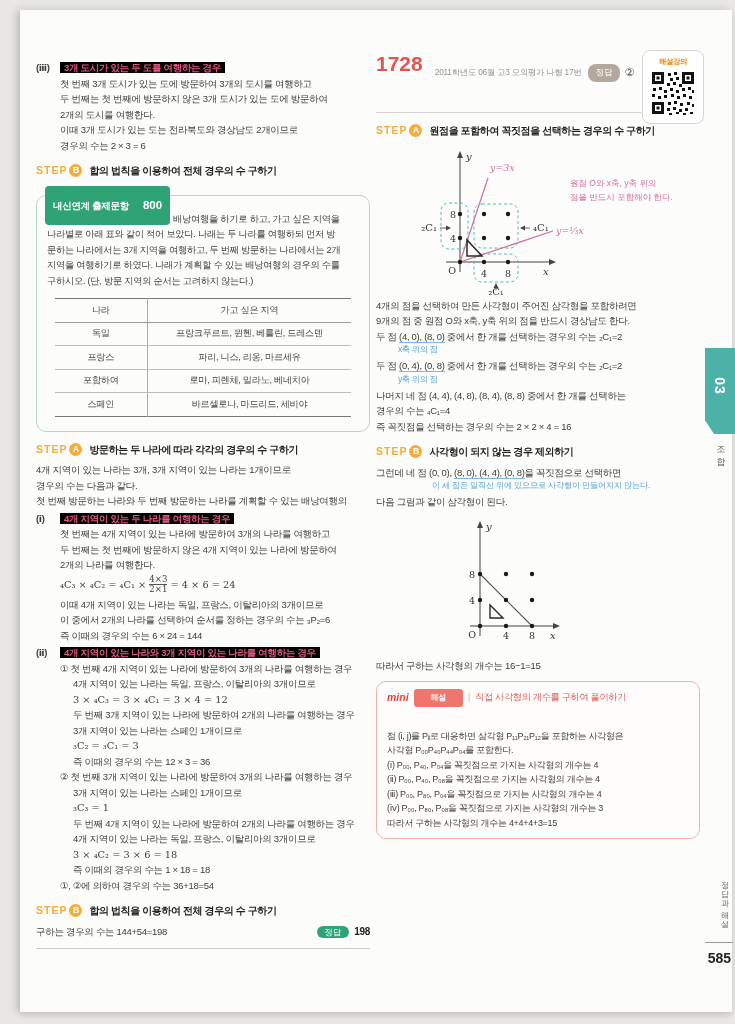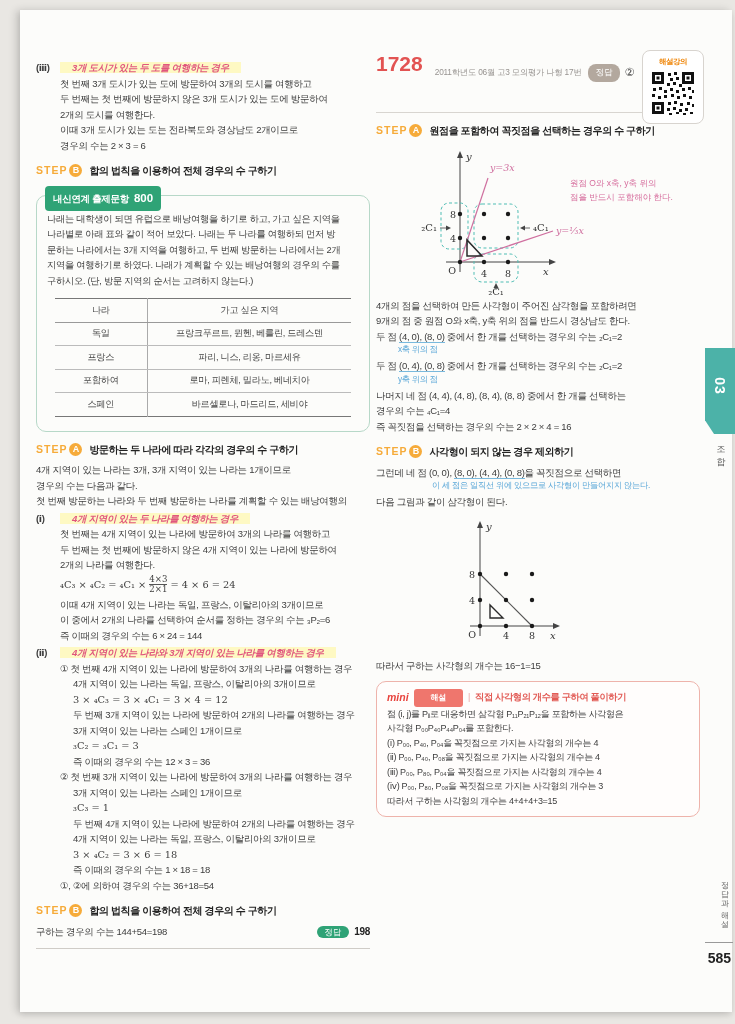--- a/index.html
+++ b/index.html
@@ -7,29 +7,29 @@
        font-family:"Liberation Sans","DejaVu Sans",sans-serif;color:#3c3c3c;}
   .paper{position:absolute;left:20px;top:10px;width:712px;height:1002px;background:#fcfcfa;
          box-shadow:-4px 0 8px rgba(0,0,0,.14), 0 3px 6px rgba(0,0,0,.10);}
   .col-left{position:absolute;left:36px;top:58px;width:334px;font-size:9.5px;line-height:15.5px;letter-spacing:-.3px;}
   .col-right{position:absolute;left:376px;top:56px;width:324px;font-size:9.5px;line-height:15.5px;letter-spacing:-.3px;}
   .tline{white-space:nowrap;}
   .math{font-family:"DejaVu Serif","Liberation Serif",serif;font-size:9.8px;letter-spacing:0;}
   .hang{position:relative;padding-left:24px;margin-top:2px;}
   .pfx{position:absolute;left:0;top:0;font-weight:bold;}
   .chead{font-weight:bold;white-space:nowrap;}
-  .hl{color:#e0567e;background:#fef9c3;padding:0 12px;font-style:italic;}
+  .hl{color:#e0567e;background:#000000;padding:0 4px;}
   .step-row{margin:10px 0 5px;display:flex;align-items:center;white-space:nowrap;}
   .step-word{color:#f6ab3a;font-weight:800;font-size:10.5px;letter-spacing:1px;}
   .step-circle{display:inline-block;width:13px;height:13px;border-radius:50%;background:#f6ab3a;color:#fff;
                font-size:9px;font-weight:bold;text-align:center;line-height:13px;margin:0 7px 0 2px;}
   .step-title{font-weight:bold;color:#222;font-size:10px;letter-spacing:-.4px;}
   .prob-box{position:relative;border:1px solid #b7d8c8;border-radius:10px;margin:16px 0 6px;padding:16px 10px 12px;}
   .prob-badge{position:absolute;top:-10px;left:8px;background:#2fa376;color:#fff;border-radius:4px;
-              padding:5px 8px;font-weight:bold;font-size:9.5px;display:flex;align-items:center;gap:5px;}
+              padding:12px 8px;font-weight:bold;font-size:9.5px;display:flex;align-items:center;gap:14px;}
   .prob-badge .badge-num{font-size:11.5px;letter-spacing:0;}
   .prob-box .tline{font-size:9.3px;}
   table.ptable{margin:9px auto 2px;width:95%;border-collapse:collapse;font-size:9.2px;color:#444;
                border-top:1.4px solid #777;border-bottom:1.4px solid #777;}
   table.ptable td{padding:3.5px 4px;text-align:center;border-bottom:.7px solid #bbb;}
   table.ptable tr:last-child td{border-bottom:none;}
   table.ptable tr:first-child td{border-bottom:.9px solid #999;}
   table.ptable td:first-child{width:84px;border-right:.8px solid #aaa;}
   .indent1{padding-left:13px;}
   .math-row{display:flex;align-items:center;gap:3px;font-family:"DejaVu Serif","Liberation Serif",serif;
@@ -46,25 +46,25 @@
   .r-source{color:#979390;font-size:8.3px;margin:9px 0 0 12px;letter-spacing:-.2px;}
   .r-ans{position:absolute;right:66px;top:8px;display:flex;align-items:center;gap:4px;}
   .r-circ{color:#444;font-size:11px;}
   .qr-card{position:absolute;right:-4px;top:-6px;width:56px;text-align:center;background:#fff;border:1px solid #d8d4cf;
            border-radius:8px;padding:2px 2px 3px;}
   .qr-label{color:#ef8200;font-size:7.5px;font-weight:bold;letter-spacing:-.5px;}
   .hrule{border-top:1px solid #d8d5d0;margin:4px 0 2px;}
   .u-blue{border-bottom:1.2px solid #79b9dd;}
   .note-blue{color:#5aa7d8;font-size:8.3px;line-height:11px;margin:0 0 3px 22px;}
   .mini-box{border:1px solid #eeb3ab;border-radius:10px;background:#fffdfc;padding:7px 10px 8px;margin-top:8px;}
-  .mini-head{display:flex;align-items:center;gap:5px;margin-bottom:0;}
+  .mini-head{display:flex;align-items:center;gap:5px;margin-bottom:22px;}
   .mini-word{color:#e8443e;font-weight:bold;font-style:italic;font-size:10.5px;letter-spacing:0;}
   .mini-badge{background:#ef766d;color:#fff;border-radius:3px;font-size:8px;padding:1px 17px;font-weight:bold;}
   .mini-div{color:#e8a9a5;font-size:9px;}
-  .mini-title{color:#e25b55;font-size:9.3px;font-weight:bold;letter-spacing:-.4px;}
+  .mini-title{color:#e25b55;font-size:9.3px;font-weight:normal;letter-spacing:-.4px;}
   .mini-box .tline{font-size:9px;line-height:14.5px;}
   .side-tab{position:absolute;right:0;top:348px;width:30px;height:86px;background:#4cb2a8;
             clip-path:polygon(0 0,100% 0,100% 100%,30% 100%,0 84%);}
   .side-tab span{position:absolute;left:6px;top:30px;color:#fff;font-weight:800;font-size:14px;
                  transform:rotate(90deg);letter-spacing:1px;}
   .side-label{position:absolute;right:8px;top:440px;writing-mode:vertical-rl;color:#555;font-size:9px;letter-spacing:2px;}
   .foot-label{position:absolute;right:6px;top:876px;writing-mode:vertical-rl;color:#666;font-size:8px;letter-spacing:1px;}
   .foot-rule{position:absolute;right:2px;top:942px;width:28px;border-top:1px solid #999;}
   .foot-page{position:absolute;right:4px;top:950px;font-weight:800;font-size:14px;color:#222;letter-spacing:0;}
   svg text{letter-spacing:0;}

